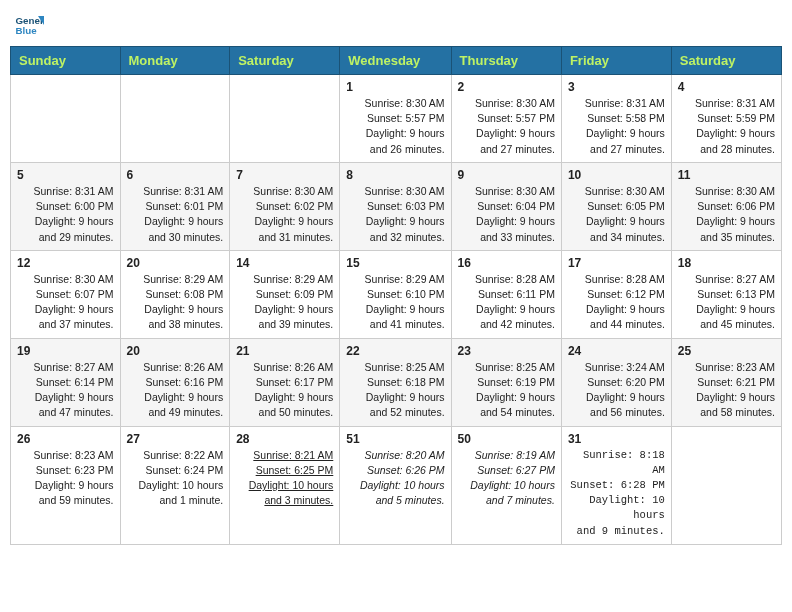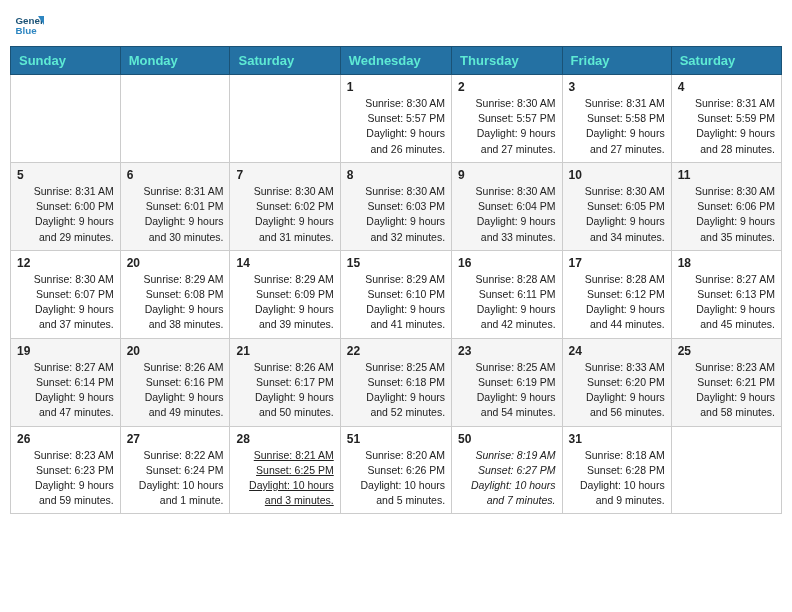--- a/index.html
+++ b/index.html
@@ -38,21 +38,21 @@
       font-size: 14px;
       color: #444;
     }
     .calendar {
       width: 100%;
       border-collapse: collapse;
       border: 1px solid #ccc;
     }
     .calendar th {
       background: #2471a3;
-      color: #5eead4;
+      color: #bef264;
       text-align: left;
       padding: 6px 8px;
       font-size: 13px;
       border: 1px solid #1a5276;
     }
     .calendar td {
       vertical-align: top;
       border: 1px solid #ccc;
       padding: 5px 6px;
       width: 113px;
@@ -274,21 +274,21 @@
         </td>
         <td>
           <span class="day-num">23</span>
           <div class="day-info" style="white-space: pre-line;">Sunrise: 8:25 AM
 Sunset: 6:19 PM
 Daylight: 9 hours
 and 54 minutes.</div>
         </td>
         <td>
           <span class="day-num">24</span>
-          <div class="day-info" style="white-space: pre-line;">Sunrise: 8:33 AM
+          <div class="day-info" style="white-space: pre-line;">Sunrise: 3:24 AM
 Sunset: 6:20 PM
 Daylight: 9 hours
 and 56 minutes.</div>
         </td>
         <td>
           <span class="day-num">25</span>
           <div class="day-info" style="white-space: pre-line;">Sunrise: 8:23 AM
 Sunset: 6:21 PM
 Daylight: 9 hours
 and 58 minutes.</div>
@@ -311,35 +311,35 @@
         </td>
         <td>
           <span class="day-num">28</span>
           <div class="day-info" style="white-space: pre-line; text-decoration: underline;">Sunrise: 8:21 AM
 Sunset: 6:25 PM
 Daylight: 10 hours
 and 3 minutes.</div>
         </td>
         <td>
           <span class="day-num">51</span>
-          <div class="day-info" style="white-space: pre-line;">Sunrise: 8:20 AM
+          <div class="day-info" style="white-space: pre-line; font-style: italic;">Sunrise: 8:20 AM
 Sunset: 6:26 PM
 Daylight: 10 hours
 and 5 minutes.</div>
         </td>
         <td>
           <span class="day-num">50</span>
           <div class="day-info" style="white-space: pre-line; font-style: italic;">Sunrise: 8:19 AM
 Sunset: 6:27 PM
 Daylight: 10 hours
 and 7 minutes.</div>
         </td>
         <td>
           <span class="day-num">31</span>
-          <div class="day-info" style="white-space: pre-line;">Sunrise: 8:18 AM
+          <div class="day-info" style="white-space: pre-line; font-family: Liberation Mono, monospace;">Sunrise: 8:18 AM
 Sunset: 6:28 PM
 Daylight: 10 hours
 and 9 minutes.</div>
         </td>
         <td class="empty"></td>
       </tr>
     </tbody>
 </table>
 
 </body></html>

